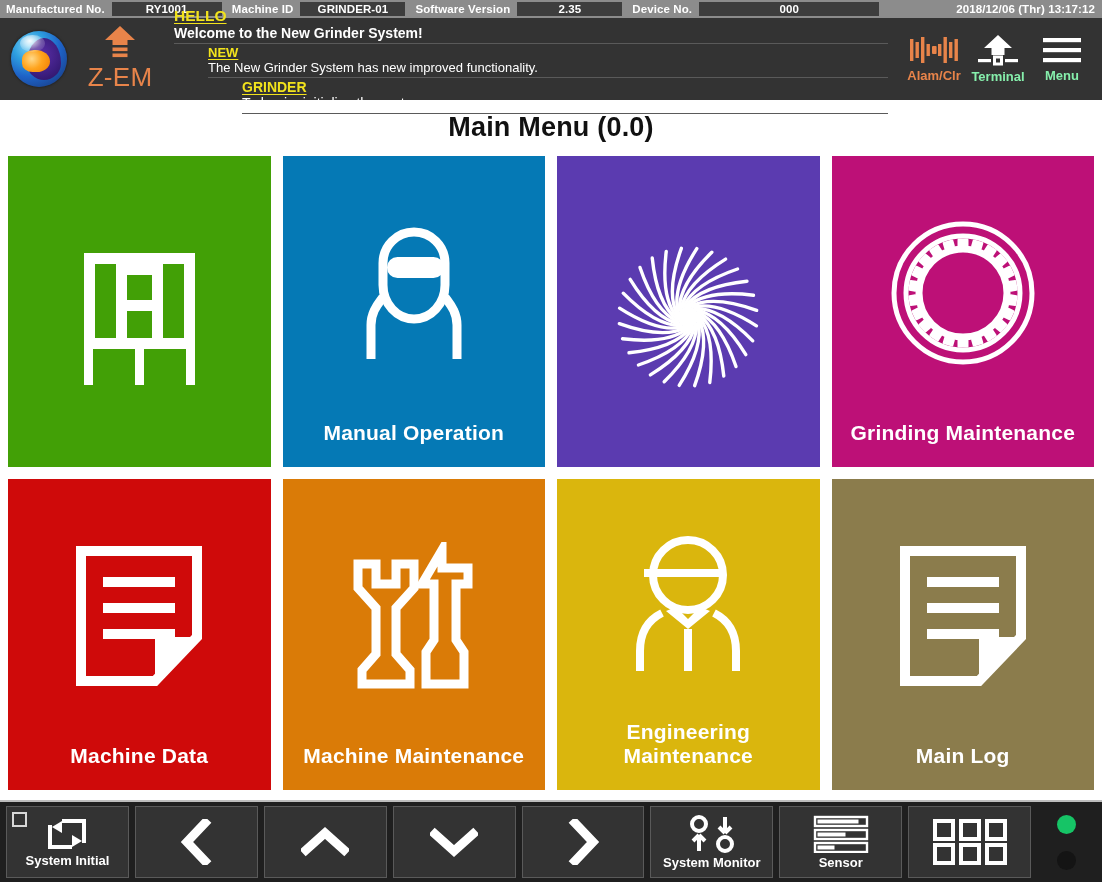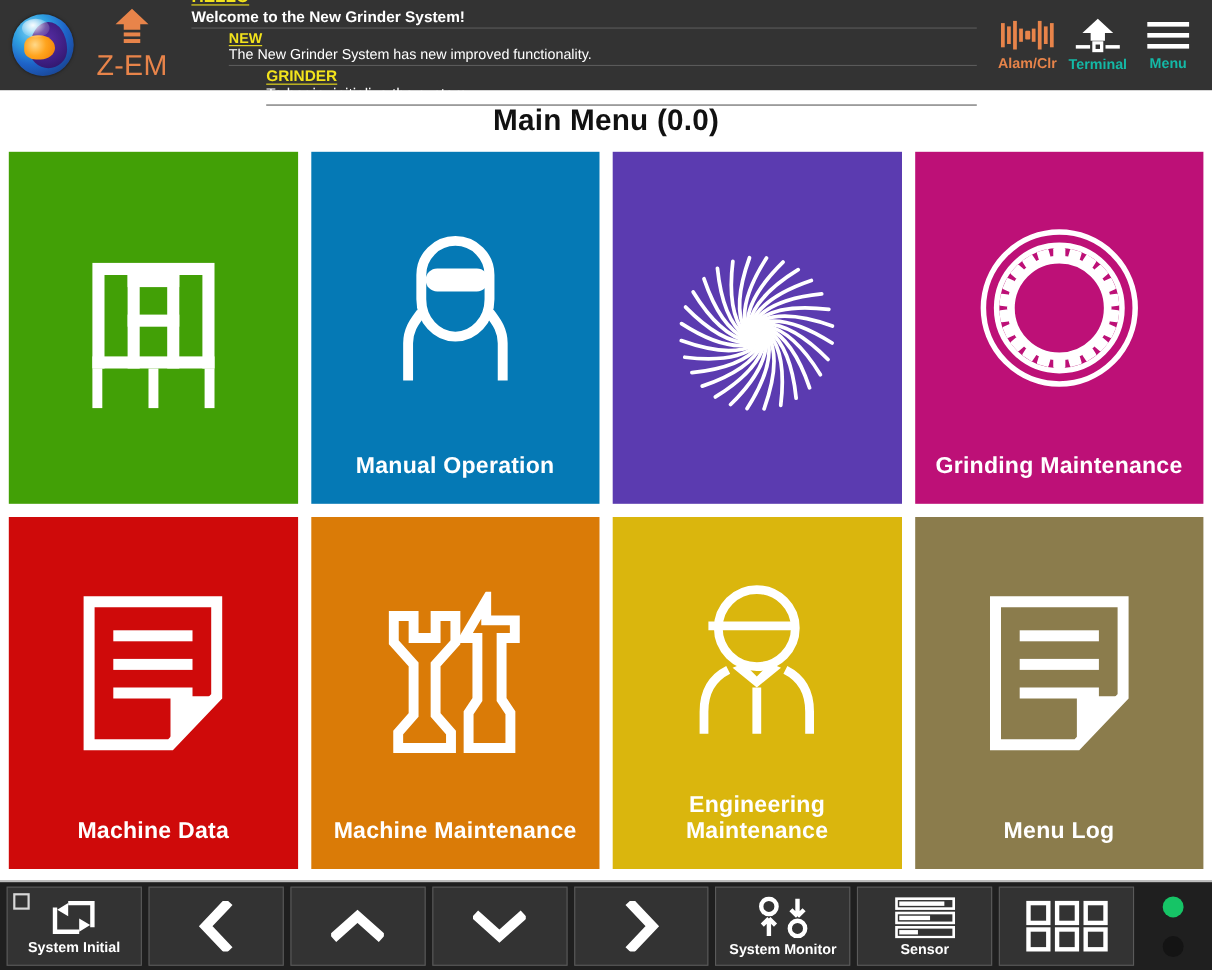--- a/index.html
+++ b/index.html
@@ -70,21 +70,21 @@
   .msg-2 { padding-left:34px; }
   .msg-2 .msg-key, .msg-2 .msg-text { font-size:13px; }
   .msg-3 { padding-left:68px; }
   .msg-3 .msg-key, .msg-3 .msg-text { font-size:14px; }
 
   .header-actions { display:flex; align-items:center; height:100%; padding-right:8px; }
   .hdr-btn {
     width:64px; height:100%; display:flex; flex-direction:column;
     align-items:center; justify-content:center; gap:3px; cursor:pointer;
   }
-  .hdr-btn-label { font-size:13px; font-weight:bold; color:#14b8a6; white-space:nowrap; }
+  .hdr-btn-label { font-size:13px; font-weight:bold; color:#86efac; white-space:nowrap; }
   .hdr-btn.alarm .hdr-btn-label { color:#e8844a; width:62px; overflow:hidden; text-align:center; }
 
   
   .main { flex:1 1 auto; background:#ffffff; display:flex; flex-direction:column; padding:0 8px; }
   .page-title { text-align:center; font-size:27px; font-weight:bold; color:#111; padding:12px 0 13px; letter-spacing:.2px; }
   .tiles { flex:1 1 auto; display:grid; grid-template-columns:repeat(4,1fr); grid-template-rows:repeat(2,1fr); gap:12px; padding-bottom:10px; }
   .tile {
     position:relative; display:flex; flex-direction:column;
     align-items:center; justify-content:flex-start; cursor:pointer; overflow:hidden;
   }
@@ -114,20 +114,32 @@
   .leds { width:62px; height:72px; display:flex; flex-direction:column; align-items:center; justify-content:space-around; }
   .led { width:19px; height:19px; border-radius:50%; }
 
   svg { display:block; }
 </style>
 </head>
 <body>
 
 <div id="app">
 
+  <div class="statusbar">
+    <span class="sb-label">Manufactured No.</span>
+    <span class="sb-value sb-v-mfg">RY1001</span>
+    <span class="sb-label" style="padding-left:10px">Machine ID</span>
+    <span class="sb-value sb-v-mid">GRINDER-01</span>
+    <span class="sb-label" style="padding-left:10px">Software Version</span>
+    <span class="sb-value sb-v-ver">2.35</span>
+    <span class="sb-label" style="padding-left:10px">Device No.</span>
+    <span class="sb-value sb-v-dev">000</span>
+    <span class="sb-spacer"></span>
+    <span class="sb-datetime">2018/12/06 (Thr) 13:17:12</span>
+  </div>
 
   <div class="header">
 
     <div class="logo-wrap">
       <div class="logo-sphere">
         <div class="logo-gloss"></div>
       </div>
     </div>
 
     <div class="zem">
@@ -365,21 +377,21 @@
           <svg width="128" height="142" viewBox="0 0 128 142">
             <path d="M6 6 H122 V92 L80 136 H6 Z" fill="none" stroke="#ffffff" stroke-width="10"></path>
             <path d="M122 92 L80 136 V92 Z" fill="#ffffff"></path>
             <g fill="#ffffff">
               <rect x="28" y="32" width="72" height="10"></rect>
               <rect x="28" y="58" width="72" height="10"></rect>
               <rect x="28" y="84" width="72" height="10"></rect>
             </g>
           </svg>
         </div>
-        <div class="tile-label">Menu Log</div>
+        <div class="tile-label">Main Log</div>
       </div>
 
     </div>
   </div>
 
   <div class="toolbar">
 
     <div class="tb-btn wide">
       <span class="tb-check"></span>
       <svg width="42" height="34" viewBox="0 0 42 34">

